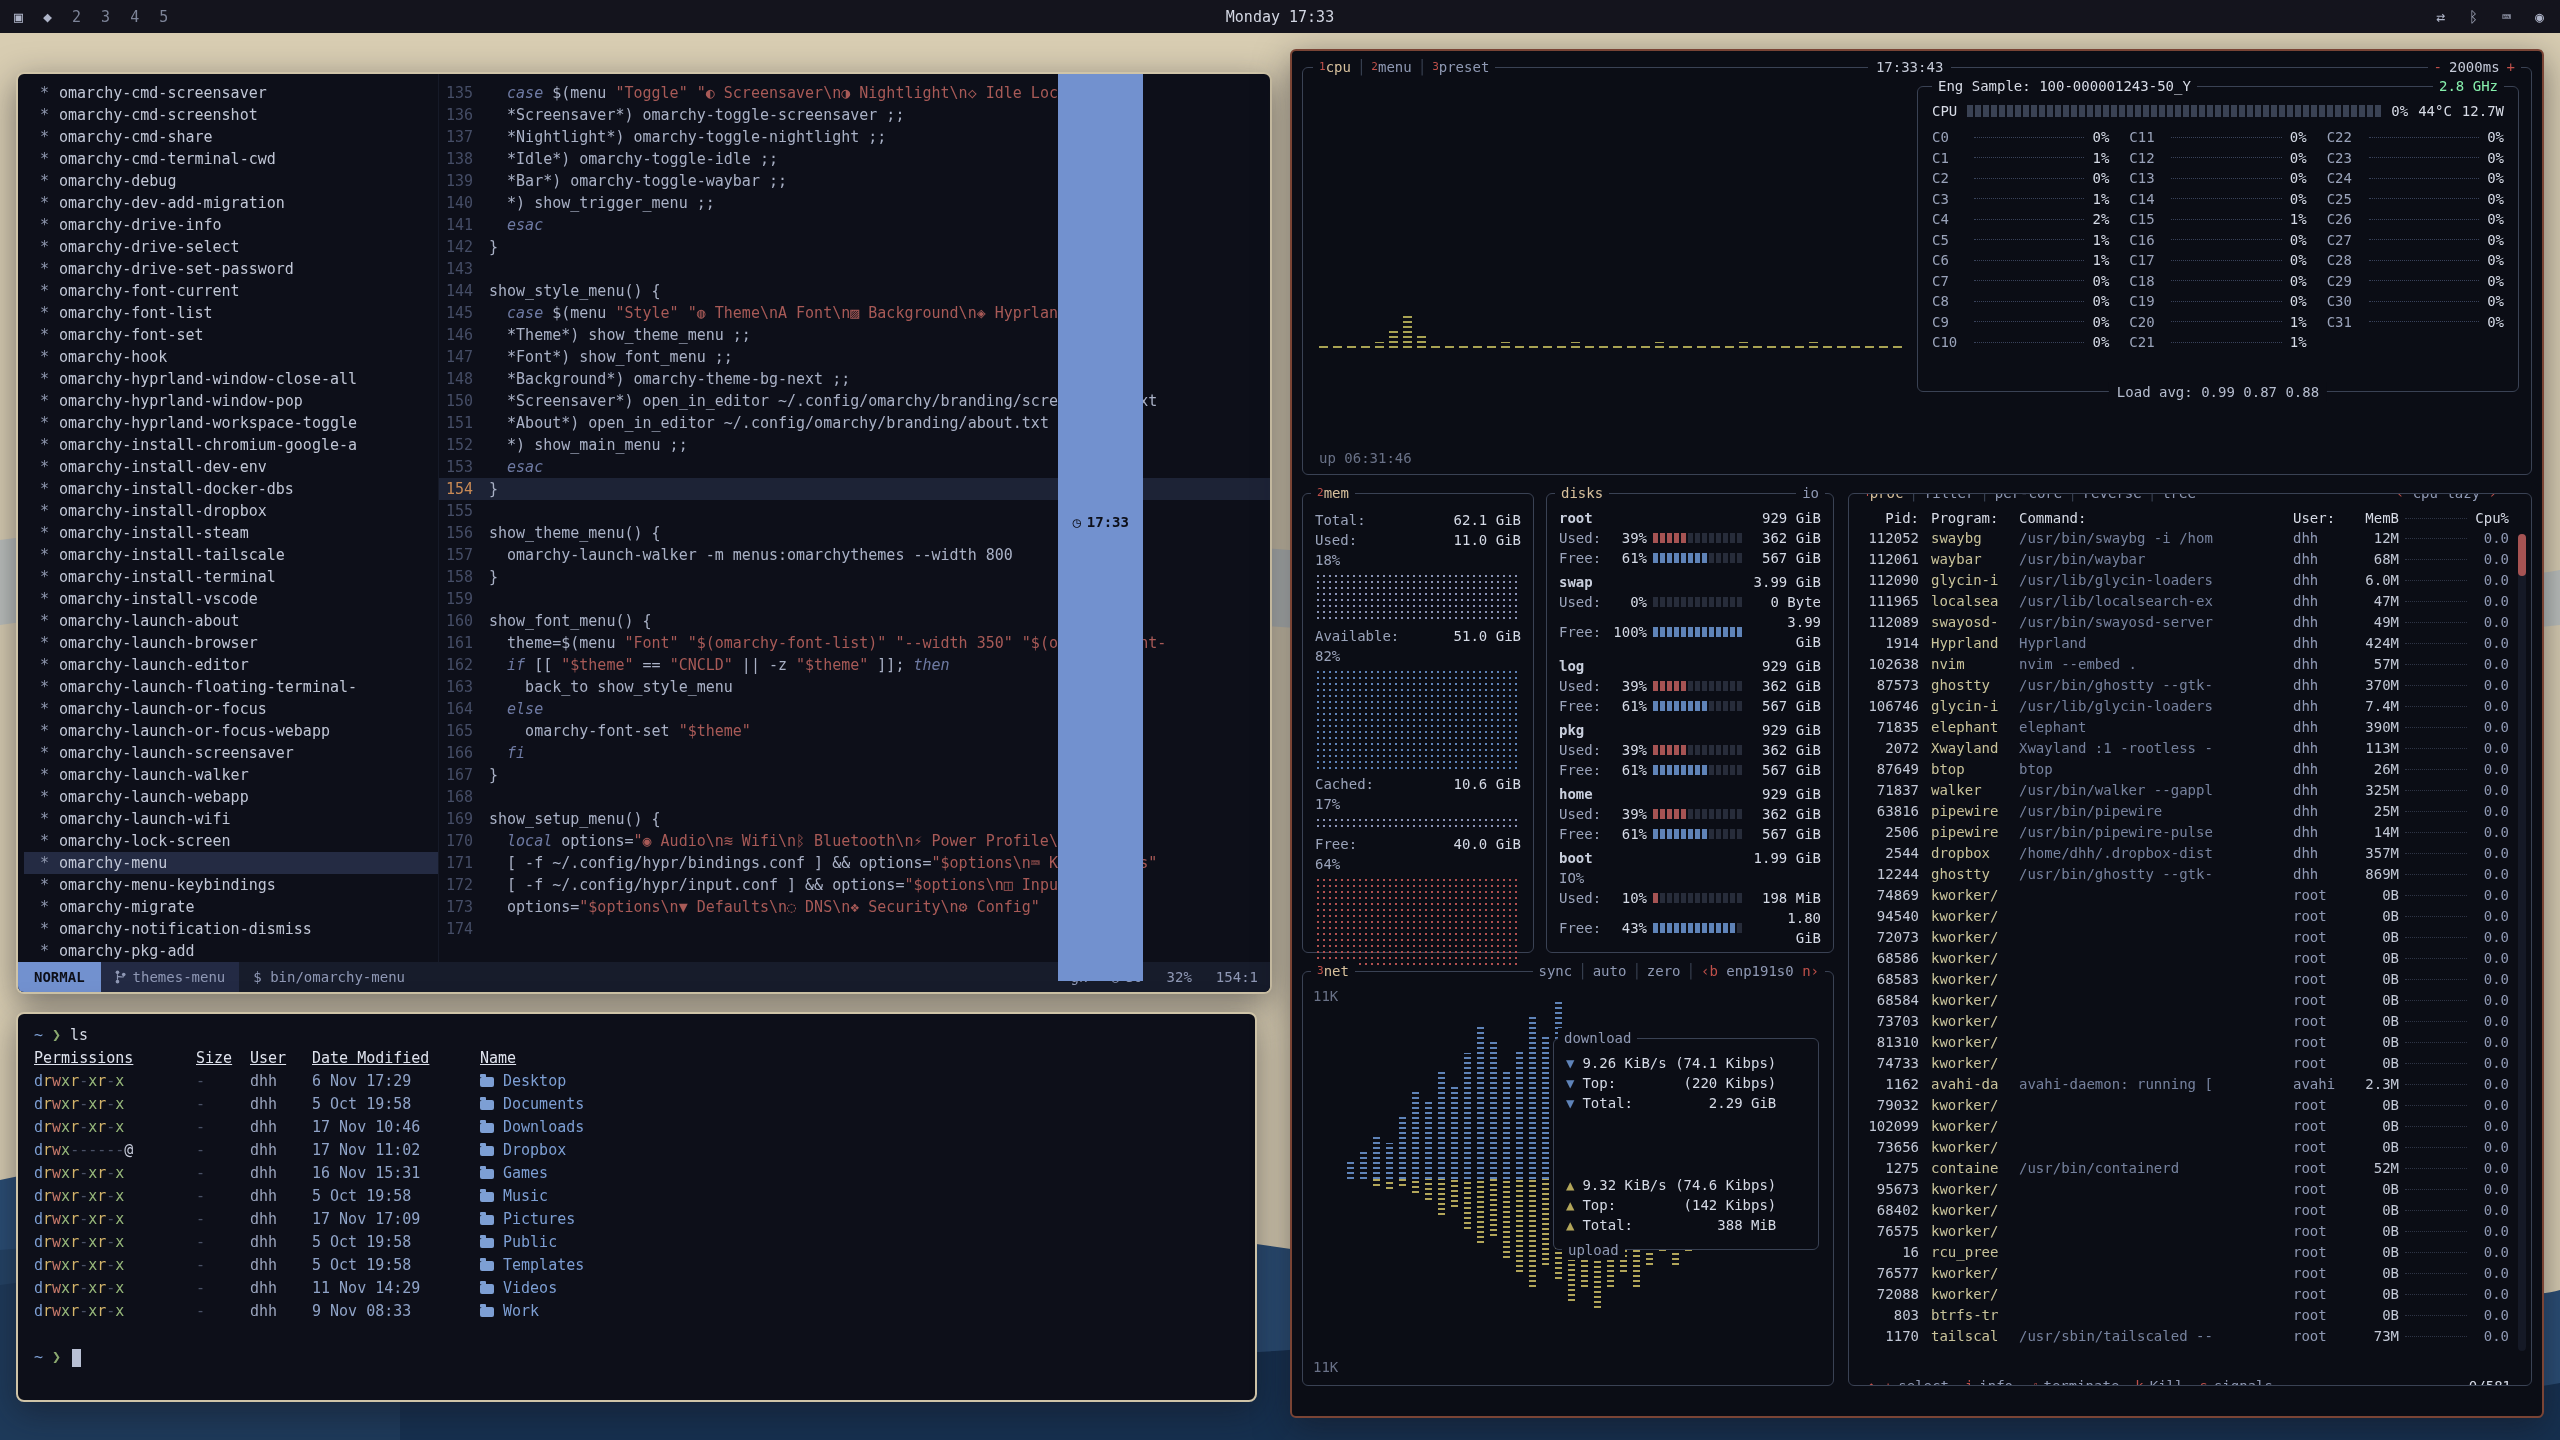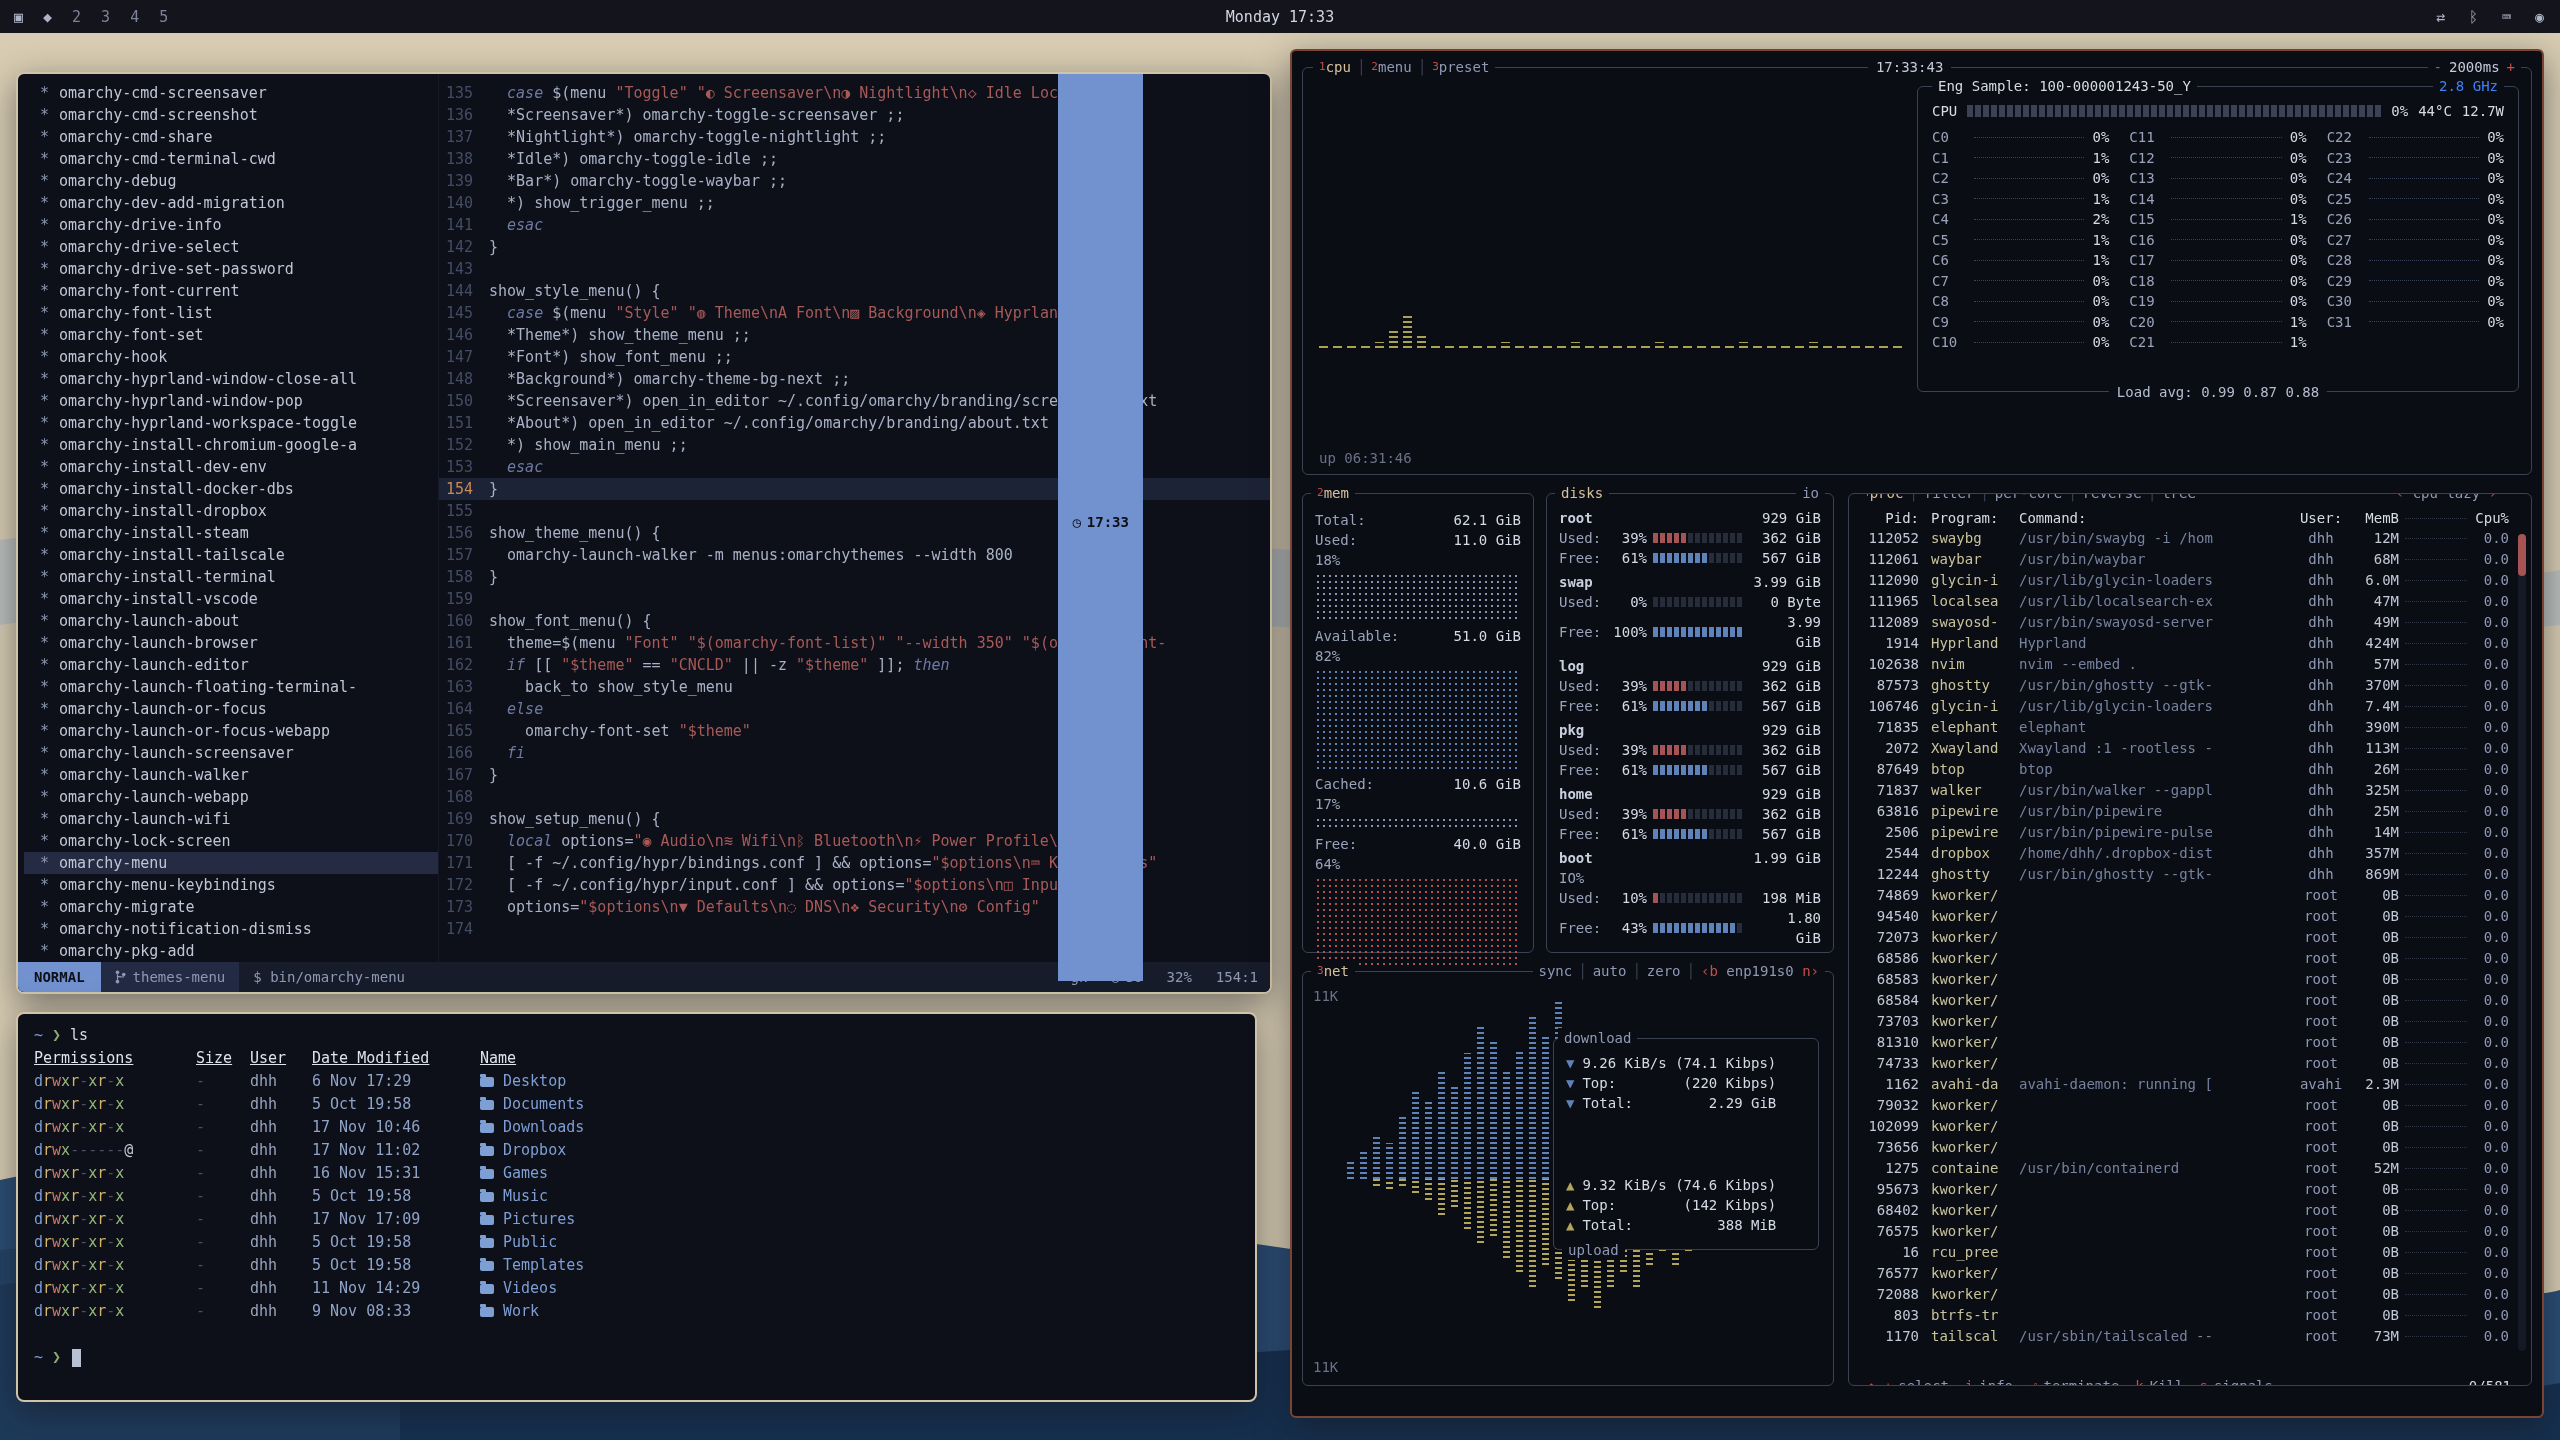--- a/index.html
+++ b/index.html
@@ -85,21 +85,21 @@
   #cpu-box { height:408px; margin-bottom:18px; }
   #cpu-tabs { left:10px; }
   .cpu-time { position:absolute; top:-11px; left:46%; background:#0b0d15; padding:0 8px; color:#c5cad8; }
   .interval { position:absolute; top:-11px; right:10px; background:#0b0d15; padding:0 6px; color:#c5cad8; }
   .interval b { font-weight:normal; padding:0 7px; }
   #cpu-graph { position:absolute; left:16px; top:158px; width:600px; height:122px;
     display:flex; align-items:flex-end; gap:5px; overflow:hidden; }
   .gcol { width:9px; flex:0 0 9px; background:repeating-linear-gradient(0deg,#a9a353 0 2px,transparent 2px 5px); }
   #core-panel { position:absolute; top:18px; right:12px; width:602px; height:306px; padding:14px 14px 10px; }
   .panel-title { position:absolute; top:-11px; left:14px; background:#0b0d15; padding:0 6px; color:#d7dbe6; }
-  .panel-freq { position:absolute; top:-11px; right:14px; background:#0b0d15; padding:0 6px; color:#3b82f6; }
+  .panel-freq { position:absolute; top:-11px; right:14px; background:#0b0d15; padding:0 6px; color:#86efac; }
   .cpu-meter-row { display:flex; align-items:center; gap:10px; margin-bottom:6px; color:#d7dbe6; }
   .cpu-meter { flex:1; height:12px; background:repeating-linear-gradient(90deg,#3a4254 0 6px,transparent 6px 8px); }
   .core-grid { display:flex; gap:20px; }
   .core-col { flex:1; }
   .core-row { display:flex; align-items:center; line-height:20.5px; }
   .core-name { color:#9aa3ba; width:34px; }
   .core-lead { flex:1; border-bottom:1px dotted #39425a; margin:0 8px; height:1px; }
   .core-pct { color:#d5dae6; }
   .load-avg { position:absolute; bottom:-11px; left:50%; transform:translateX(-50%); background:#0b0d15;
     padding:0 8px; color:#b6bdcf; }
@@ -142,21 +142,21 @@
   .arr-down { color:#5f83b8; } .arr-up { color:#b3a65a; }
 
   #proc-box { flex:1; padding:14px 8px 30px 10px; display:flex; flex-direction:column; overflow:hidden; }
   #proc-sort { right:28px; left:auto; color:#8f99b4; }
   .proc-header { display:flex; color:#d7dbe6; padding-right:14px; }
   .proc-rows { flex:1; overflow:hidden; padding-right:14px; }
   .proc-row { display:flex; line-height:21px; white-space:pre; cursor:pointer; }
   .c-pid { width:60px; flex:0 0 60px; text-align:right; color:#c2c8d6; }
   .c-prog { width:88px; flex:0 0 88px; margin-left:12px; color:#c9c39a; overflow:hidden; }
   .c-cmd { flex:1; color:#76829e; overflow:hidden; }
-  .c-user { width:56px; flex:0 0 56px; color:#8f99b4;text-align:center; }
+  .c-user { width:56px; flex:0 0 56px; color:#8f99b4; }
   .c-mem { width:50px; flex:0 0 50px; text-align:right; color:#c2c8d6; }
   .c-lead { width:62px; flex:0 0 62px; border-bottom:1px dotted #2e3445; align-self:center; margin:0 6px; height:1px; }
   .c-cpu { width:36px; flex:0 0 36px; text-align:right; color:#8f99b4; }
   .proc-header .c-pid,.proc-header .c-prog,.proc-header .c-cmd,.proc-header .c-user,
   .proc-header .c-mem,.proc-header .c-cpu { color:#d7dbe6; }
   .pscroll { position:absolute; right:5px; top:40px; bottom:34px; width:8px; background:#151926; border-radius:4px; }
   .pthumb { height:42px; background:#a65353; border-radius:4px; }
   .proc-footer { position:absolute; left:10px; right:12px; bottom:-11px; display:flex; gap:0;
     background:transparent; }
   .pf-item { background:#0b0d15; padding:0 8px; display:flex; gap:6px; color:#8f99b4; }

